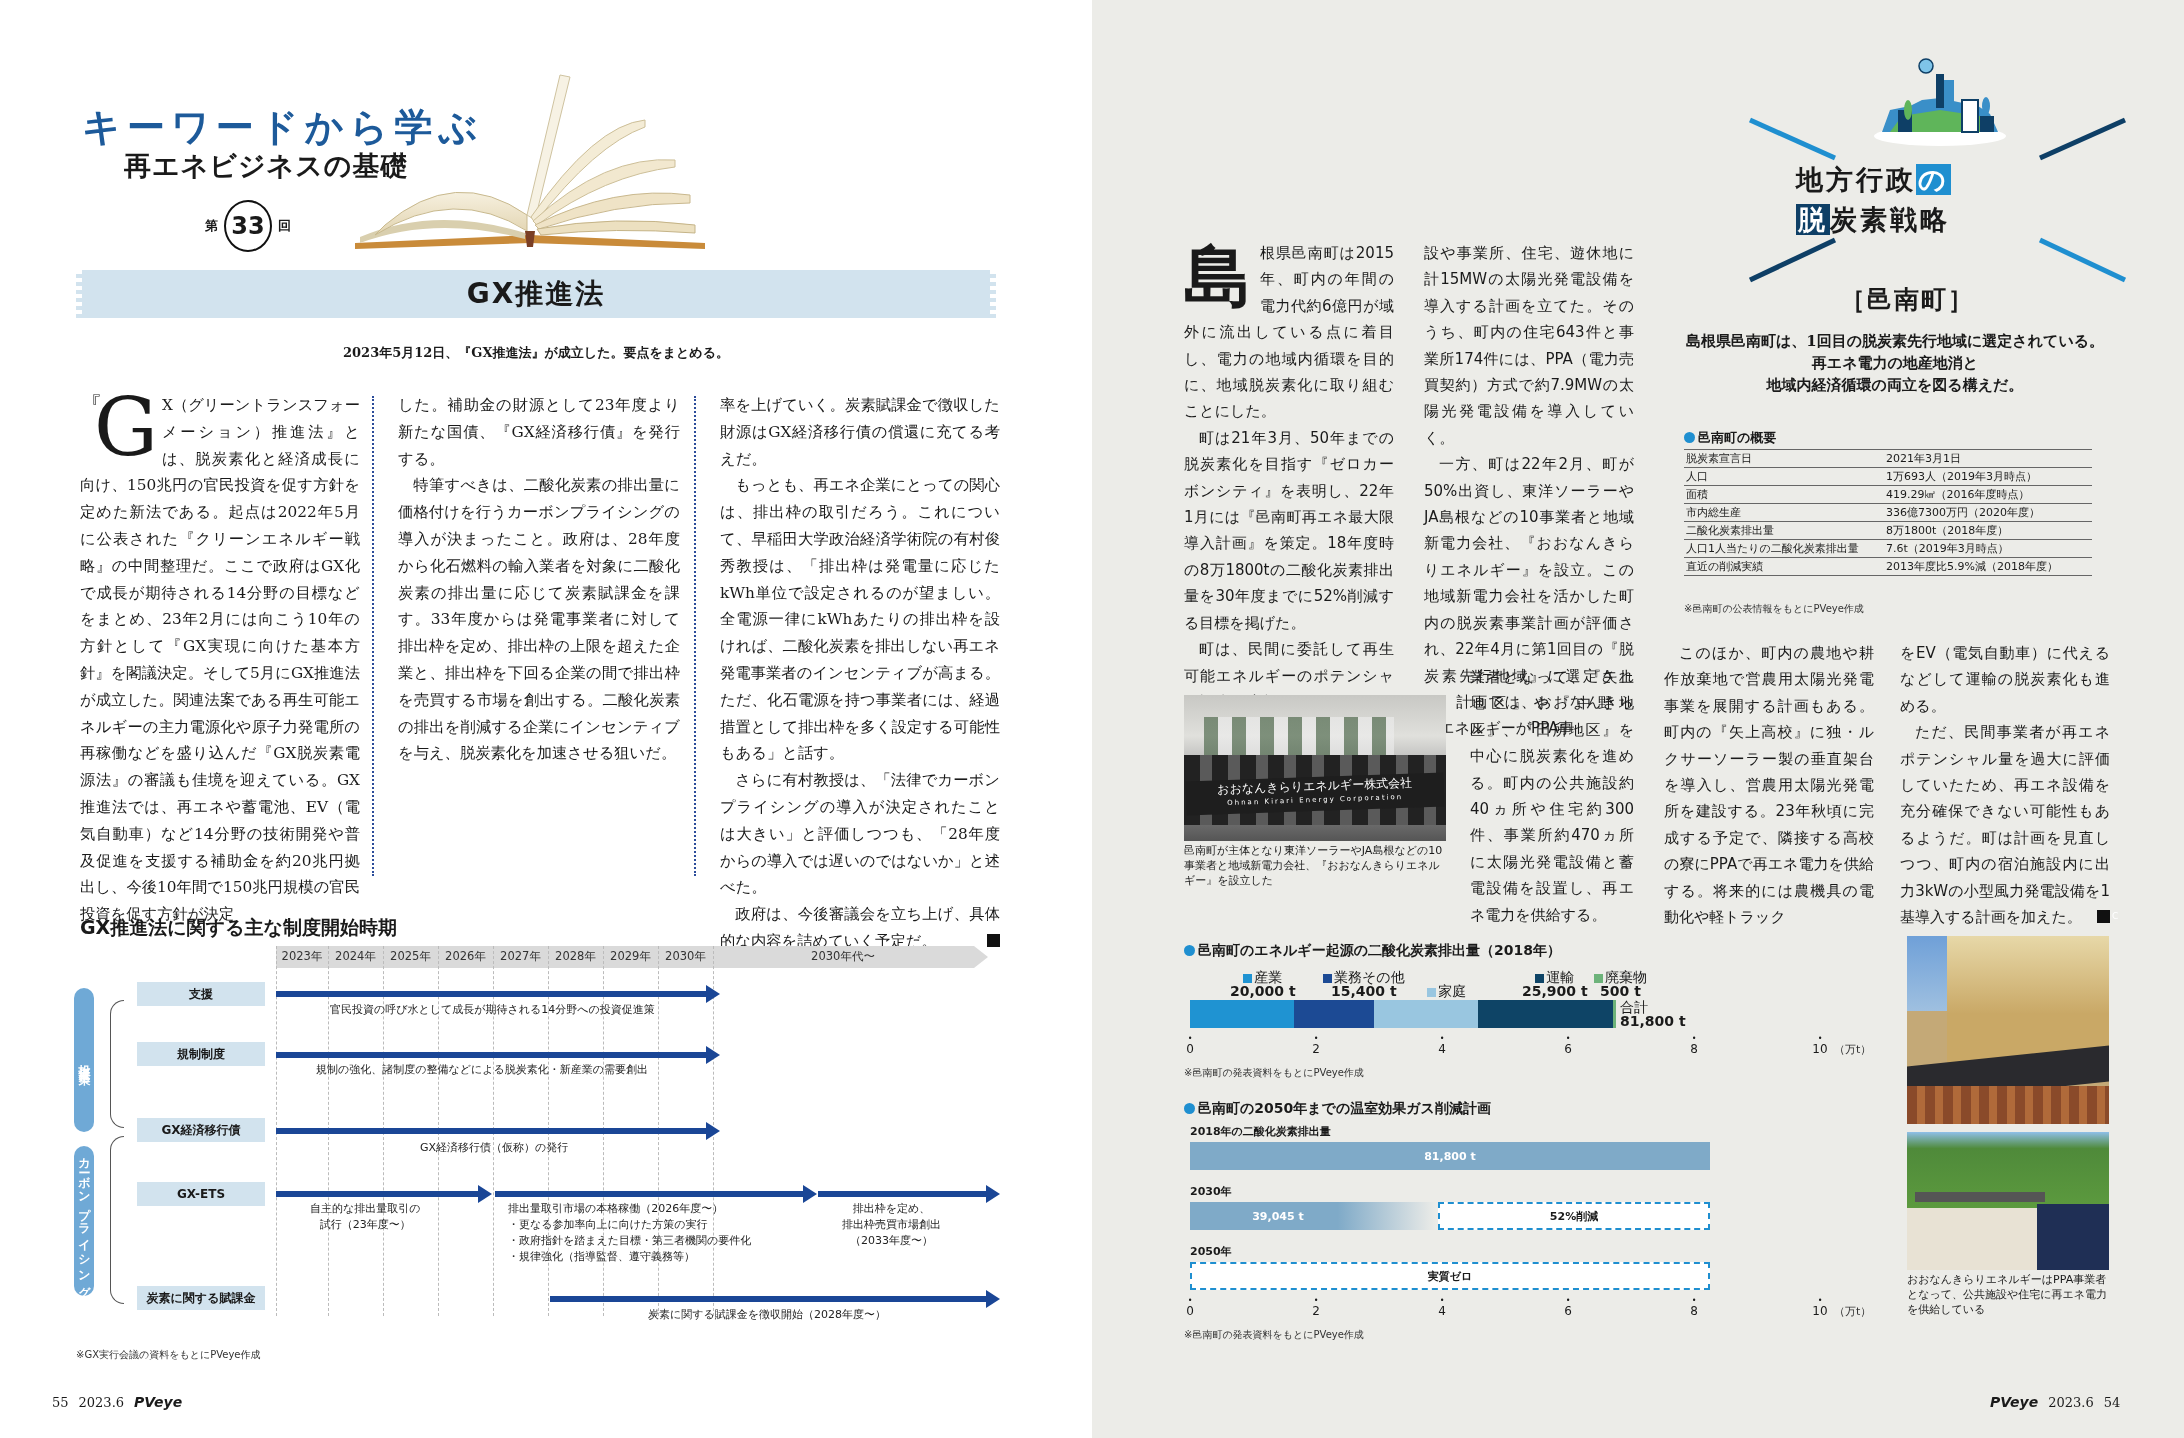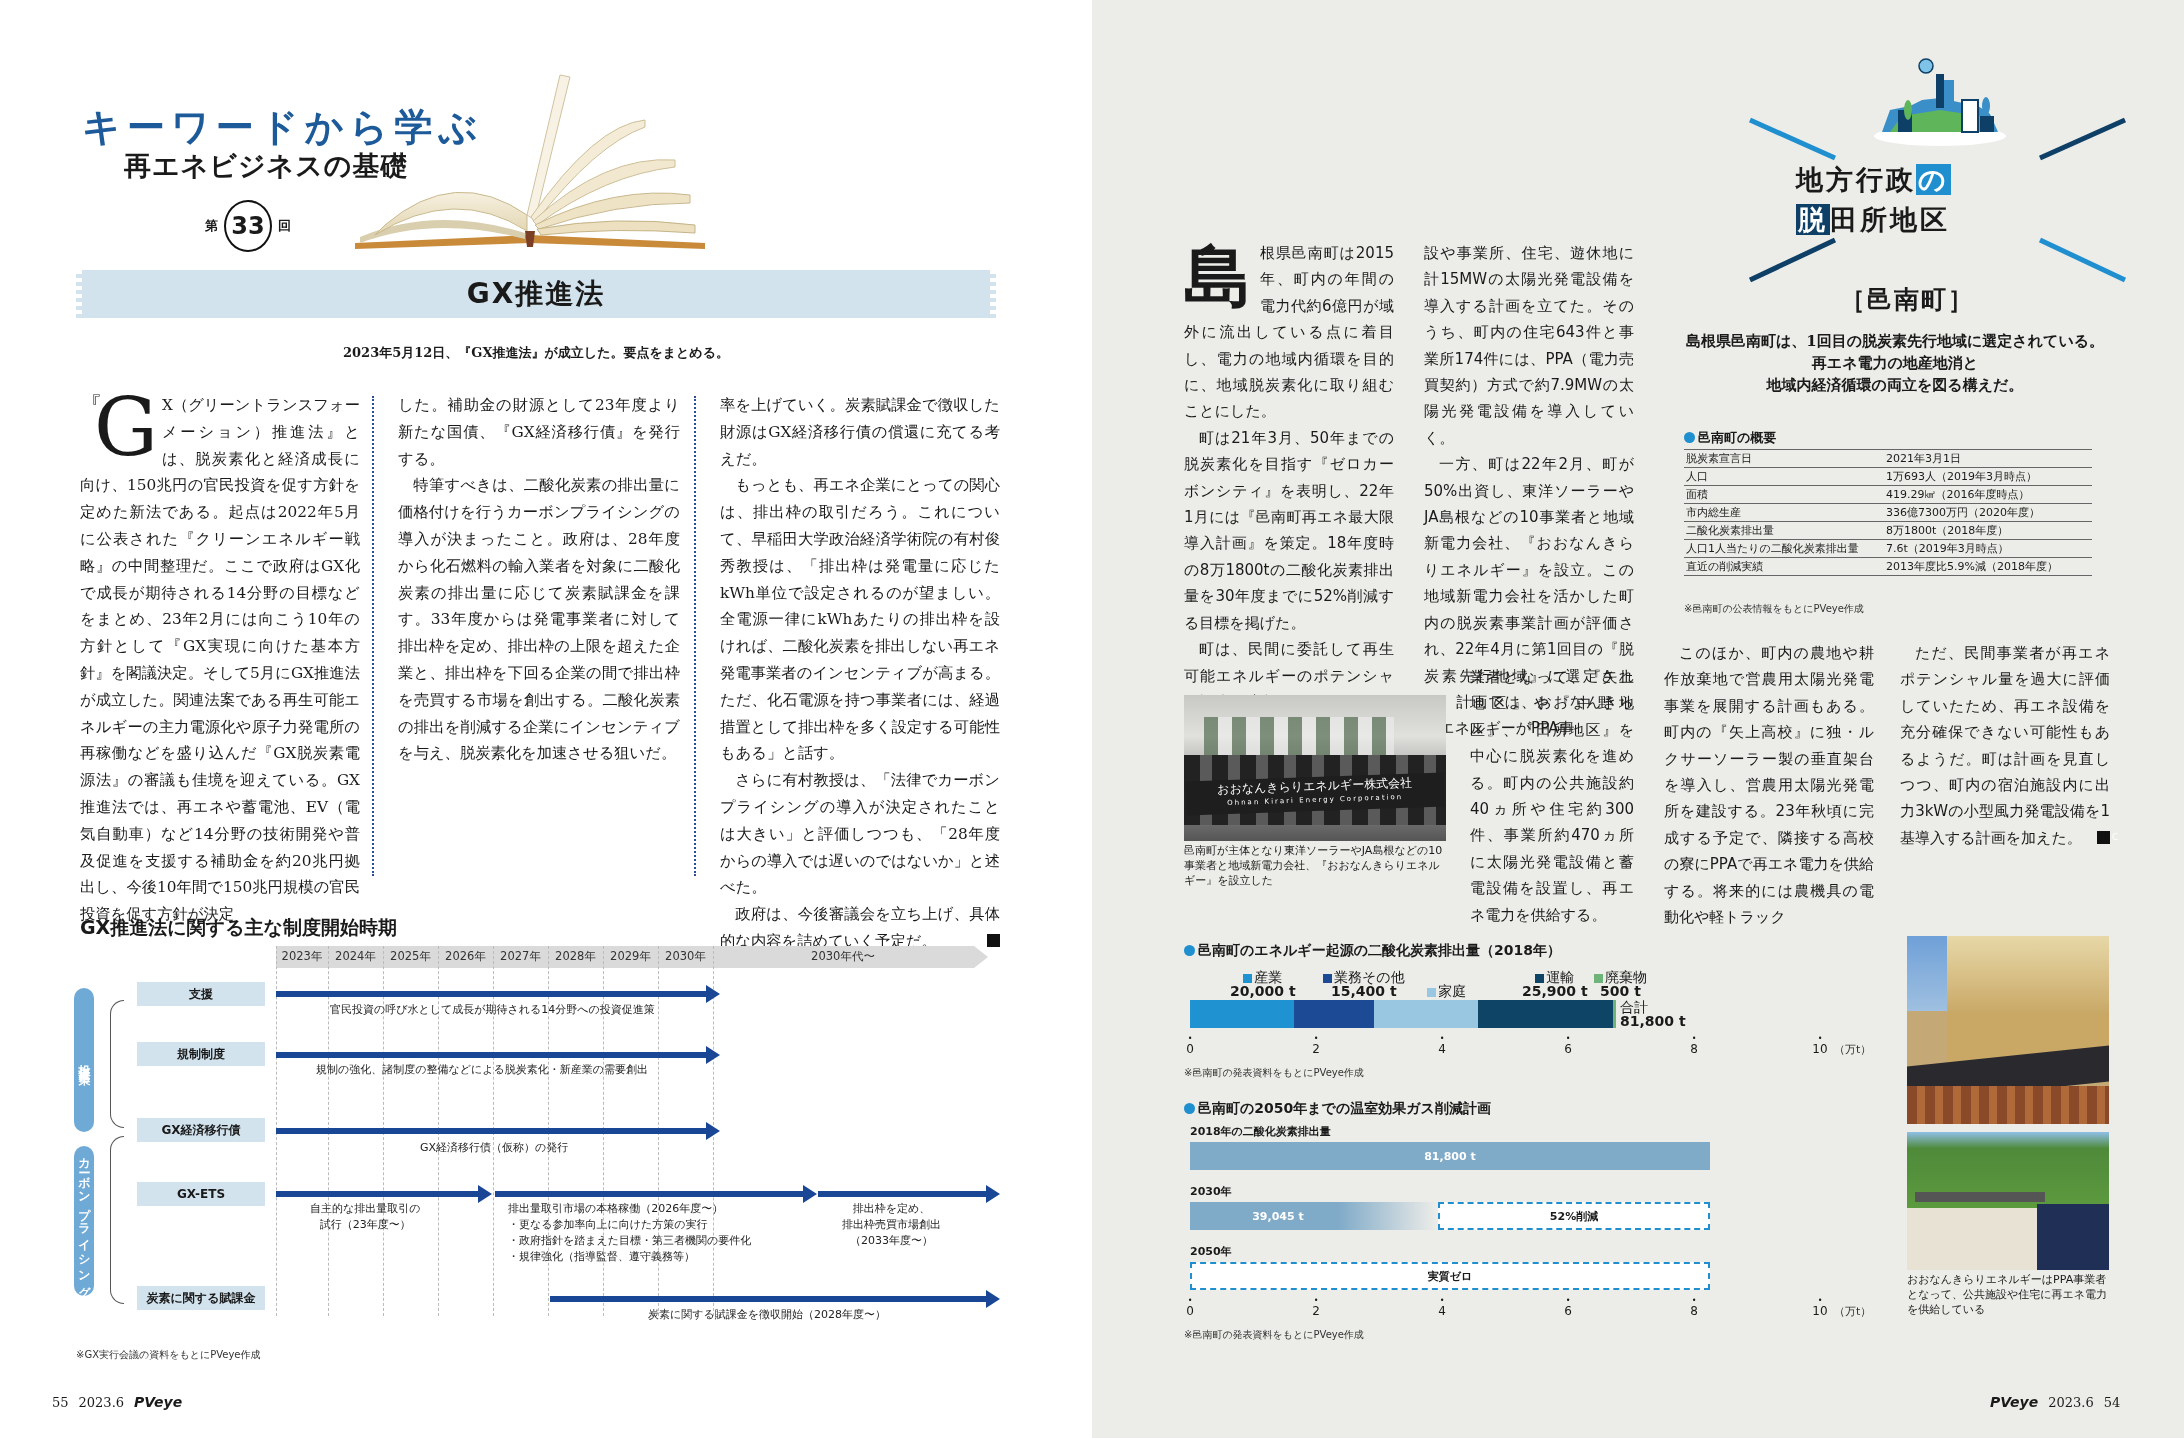--- a/index.html
+++ b/index.html
@@ -228,21 +228,21 @@
   <rect x="196" y="34" width="8" height="34" fill="#0e3f66"></rect>
   <rect x="204" y="40" width="10" height="28" fill="#3a8fc8"></rect>
   <rect x="222" y="60" width="16" height="32" fill="#fff" stroke="#0e3f66" stroke-width="2"></rect>
   <rect x="240" y="76" width="14" height="16" fill="#0e3f66"></rect>
   <circle cx="186" cy="26" r="7" fill="#7fc4e8" stroke="#0e3f66" stroke-width="1.5"></circle>
   <ellipse cx="168" cy="70" rx="4" ry="10" fill="#5fb55a"></ellipse>
   <ellipse cx="246" cy="66" rx="4" ry="9" fill="#3a8fc8"></ellipse>
 </svg>
 <div class="abs emblem-title">
   <div><span>地方行政</span><span class="hl1">の</span></div>
-  <div><span class="hl2">脱</span><span>田所地区</span></div>
+  <div><span class="hl2">脱</span><span>炭素戦略</span></div>
 </div>
 <div class="abs town">［邑南町］</div>
 <div class="abs town-lead serif">
   <div>島根県邑南町は、1回目の脱炭素先行地域に選定されている。</div>
   <div>再エネ電力の地産地消と</div>
   <div>地域内経済循環の両立を図る構えだ。</div>
 </div>
 
 <div class="rcol" style="left:1184px; top:240px; width:210px;">
   <span class="dropcap-shima">島</span>
@@ -300,20 +300,21 @@
         <td>2013年度比5.9%減（2018年度）</td>
       </tr>
 </tbody>
   </table>
 <div class="abs src" style="left:1684px; top:602px;">※邑南町の公表情報をもとにPVeye作成</div>
 
 <div class="rcol" style="left:1664px; top:640px; width:210px;">
   <p>このほか、町内の農地や耕作放棄地で営農用太陽光発電事業を展開する計画もある。町内の『矢上高校』に独・ルクサーソーラー製の垂直架台を導入し、営農用太陽光発電所を建設する。23年秋頃に完成する予定で、隣接する高校の寮にPPAで再エネ電力を供給する。将来的には農機具の電動化や軽トラック</p>
 </div>
 <div class="rcol" style="left:1900px; top:640px; width:210px;">
+  <p class="noindent">をEV（電気自動車）に代えるなどして運輸の脱炭素化も進める。</p>
   <p><span>ただ、民間事業者が再エネポテンシャル量を過大に評価していたため、再エネ設備を充分確保できない可能性もあるようだ。町は計画を見直しつつ、町内の宿泊施設内に出力3kWの小型風力発電設備を1基導入する計画を加えた。</span><span class="endmark">C</span></p>
 </div>
 
 <div class="chart-title" style="left:1184px; top:942px;"><span class="dot"></span><span>邑南町のエネルギー起源の二酸化炭素排出量（2018年）</span></div>
 
 <div class="legend-item" style="left:1230px; top:970px;"><span class="sw" style="background:#1f93d2"></span><span>産業</span><br><span class="v">20,000 t</span></div>
 <div class="legend-item" style="left:1323px; top:970px;"><span class="sw" style="background:#1c4a94"></span><span>業務その他</span><br><span class="v">15,400 t</span></div>
 <div class="legend-item" style="left:1414px; top:976px;margin-top:8px;"><span class="sw" style="background:#99c6e0"></span><span>家庭</span><br><span class="v">19,900 t</span></div>
 <div class="legend-item" style="left:1522px; top:970px;"><span class="sw" style="background:#0e4466"></span><span>運輸</span><br><span class="v">25,900 t</span></div>
 <div class="legend-item" style="left:1594px; top:970px;"><span class="sw" style="background:#6db37a"></span><span>廃棄物</span><br><span class="v">500 t</span></div>

